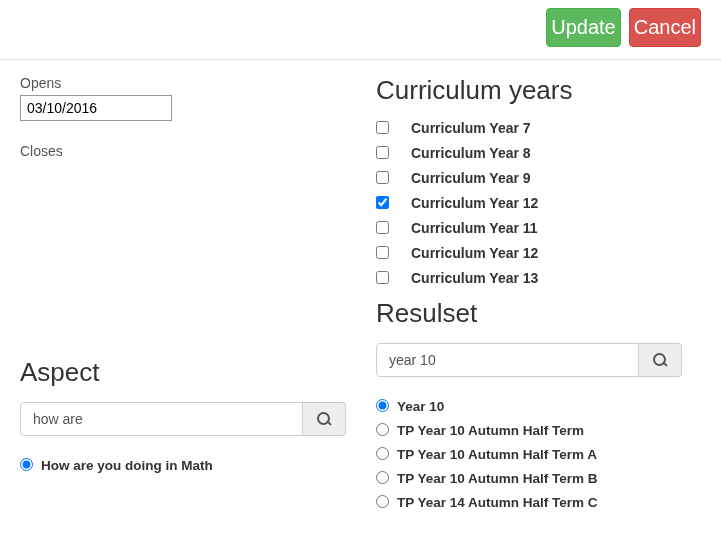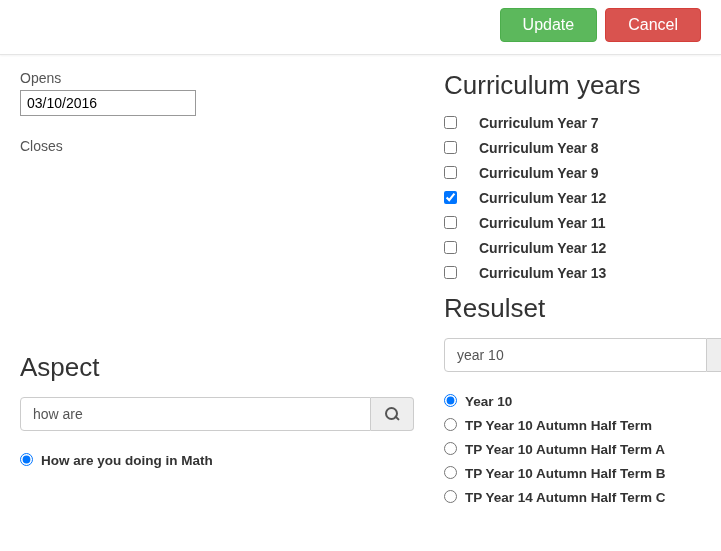--- a/index.html
+++ b/index.html
@@ -13,43 +13,43 @@
     .topbar {
       display: flex;
       justify-content: flex-end;
       padding: 8px 20px 12px;
       border-bottom: 1px solid #e5e5e5;
       gap: 8px;
       box-shadow: 0 1px 2px rgba(0,0,0,0.05);
     }
     .btn {
       border-radius: 4px;
-      padding: 7px 22px;
-      font-size: 16px;
+      padding: 7px 4px;
+      font-size: 20px;
       cursor: pointer;
       color: #fff;
       border: 1px solid transparent;
     }
     .btn-success { background-color: #5cb85c; border-color: #4cae4c; }
     .btn-danger  { background-color: #d9534f; border-color: #d43f3a; }
     .container {
       display: flex;
       padding: 15px 20px;
       gap: 30px;
     }
     .col {
       flex: 1;
     }
     .label {
       font-size: 14px;
       color: #555;
       margin-bottom: 4px;
     }
     .text-input {
-      width: 176px;
+      width: 152px;
       padding: 4px 6px;
       font-size: 14px;
       border: 1px solid #999;
       background: #fff;
     }
     .field-group { margin-bottom: 18px; }
     h2.section-title {
       font-size: 26px;
       font-weight: 500;
       color: #333;
@@ -72,21 +72,21 @@
       display: flex;
       align-items: center;
       gap: 8px;
       margin-bottom: 9px;
       font-weight: 700;
       font-size: 13.5px;
       color: #333;
     }
     .input-group {
       display: flex;
-      width: 394px;
+      width: 326px;
       margin-bottom: 22px;
     }
     .input-group input {
       flex: 1;
       padding: 8px 12px;
       font-size: 14px;
       border: 1px solid #ccc;
       border-radius: 4px 0 0 4px;
       color: #555;
     }

